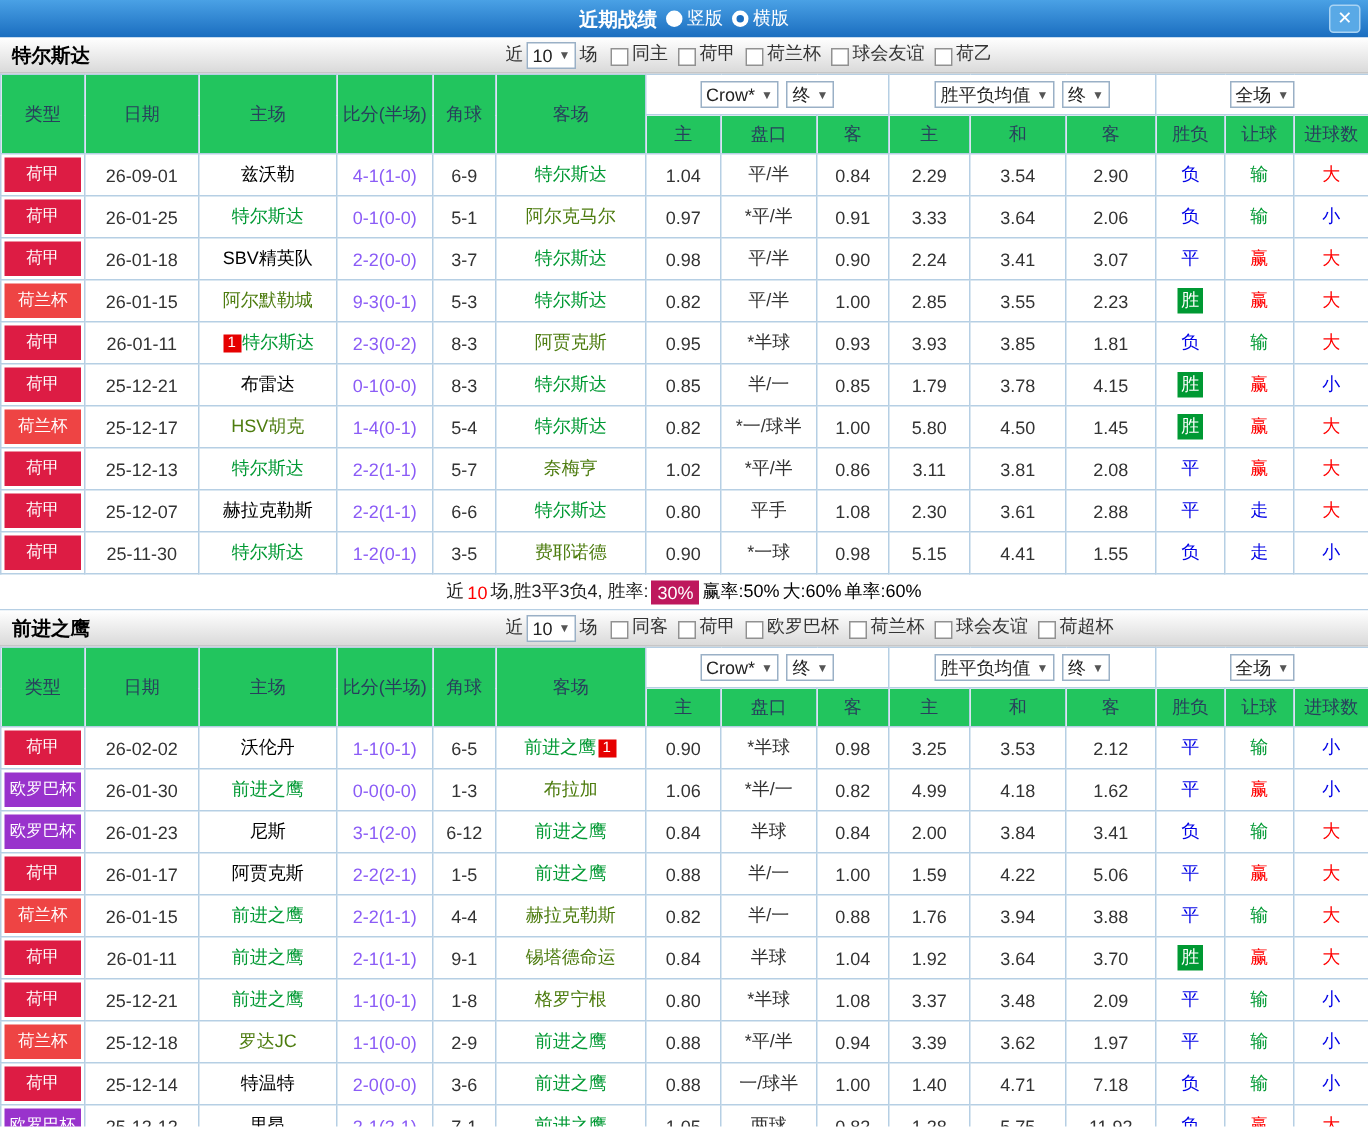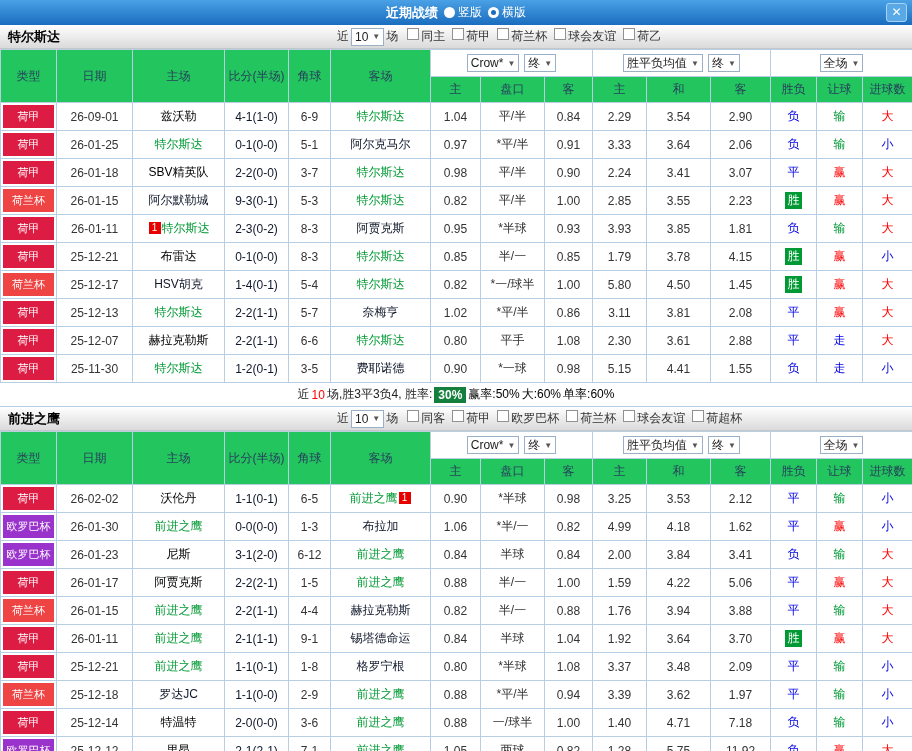--- a/index.html
+++ b/index.html
@@ -12,39 +12,39 @@
   .radio{width:11px;height:11px;border-radius:50%;background:#fff;display:inline-block;position:relative;margin-right:3px}
   .radio.checked::after{content:"";position:absolute;left:3px;top:3px;width:5px;height:5px;border-radius:50%;background:#1a6dbf}
   .close-btn{position:absolute;right:5px;top:3px;width:21px;height:19px;background:#59a9e6;border:1px solid #a9d3f3;border-radius:3px;color:#fff;text-align:center;line-height:16px;font-size:12px;font-weight:bold;cursor:pointer}
   
   .section-title{position:relative;height:24px;background:linear-gradient(#ffffff,#dadada);border-bottom:1px solid #c6c6c6;display:flex;align-items:center}
   .team-name{font-weight:bold;font-size:13px;color:#000;margin-left:8px}
   .controls{position:absolute;left:335px;display:flex;align-items:center;color:#333;white-space:nowrap}
   .controls .lbl{margin:0 2px}
   .selbox{display:inline-flex;align-items:center;justify-content:space-between;background:#fff;border:1px solid #9ab0c6;height:18px;padding:0 3px;font-size:12px;color:#222;cursor:pointer}
   .selbox .arr{font-size:8px;color:#555;margin-left:4px}
-  .filter{display:inline-flex;align-items:flex-start;margin-left:7px;cursor:pointer}
+  .filter{display:inline-flex;align-items:flex-end;margin-left:7px;cursor:pointer}
   .cb{width:12px;height:12px;border:1px solid #919191;background:#fff;display:inline-block;margin-right:2px}
   
   table{width:912px;border-collapse:collapse;table-layout:fixed}
   td{border:1px solid #b6cfe4;text-align:center;font-size:12px;color:#333;overflow:hidden;white-space:nowrap}
   thead td{background:#22c55e;color:#28405c;height:27px}
   thead td.sel-strip{background:#fff}
   .selwrap{display:flex;justify-content:center;gap:5px;align-items:center}
   tr.h2 td{height:26px}
   tbody td{height:28px;background:#fff}
   .league-badge{display:block;margin:2px;height:23px;line-height:23px;color:#fff;font-size:11px}
-  .c-score{color:#0f172a}
-  .t-focal{color:#009933}.t-opp{color:#000000}.t-oppred{color:#0f172a}
+  .c-score{color:#8b5cf6}
+  .t-focal{color:#009933}.t-opp{color:#000000}.t-oppred{color:#4d7c0f}
   .t-red{color:#f00}.t-green{color:#009933}.t-blue{color:#0000e6}
   .team-badge{display:inline-block;background:#e60000;color:#fff;font-size:10px;width:12px;height:12px;line-height:12px;margin:0 1px;vertical-align:1px}
   .win-badge{display:inline-block;background:#009933;color:#fff;width:17px;height:17px;line-height:17px;font-size:12px}
   .summary{height:24px;display:flex;align-items:center;justify-content:center;border-bottom:1px solid #b6cfe4;font-size:12px;color:#222}
   .summary span{margin:0 1px}
-  .rate-badge{background:#15803d;color:#fff;padding:1px 4px;font-weight:bold;margin:0 4px}
+  .rate-badge{background:#be185d;color:#fff;padding:1px 4px;font-weight:normal;margin:0 4px}
   .sum-red{color:#f00}.sum-blue{color:#000000}
 </style>
 </head>
 <body>
 
 <div class="titlebar">
   <span class="titlebar-title">近期战绩</span>
   <span class="radio-opt">
     <span class="radio"></span>
     <span>竖版</span>

